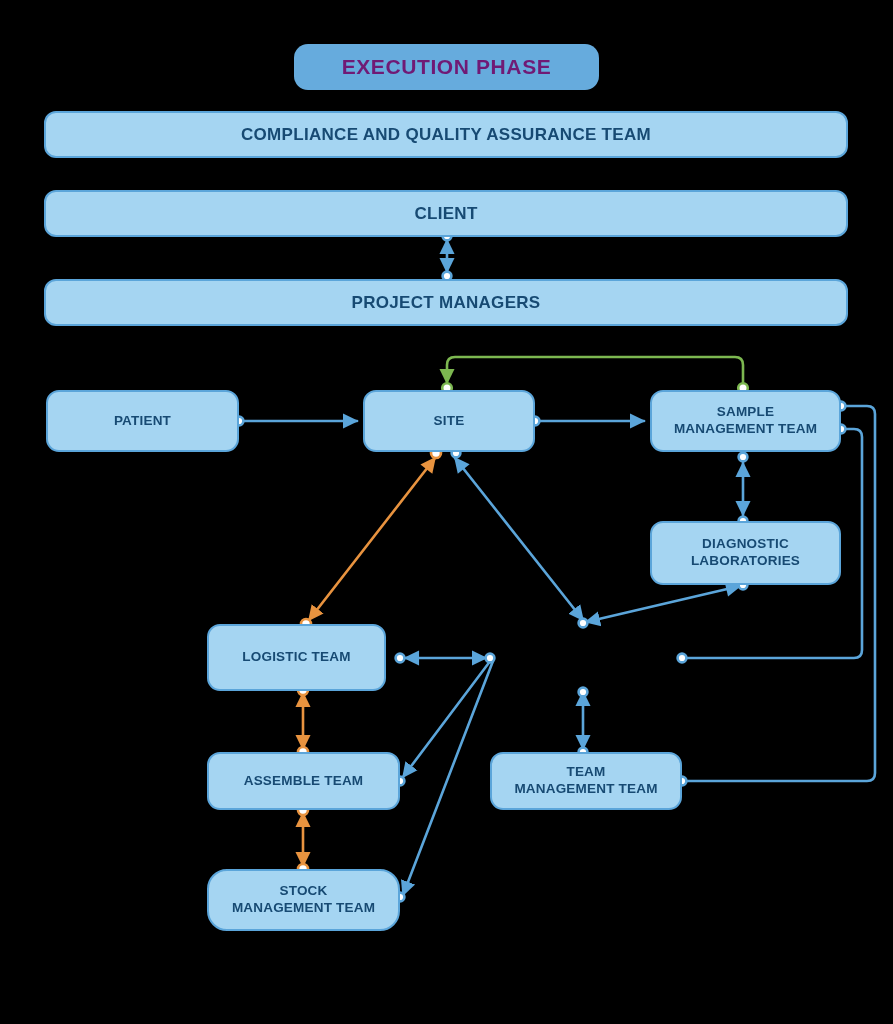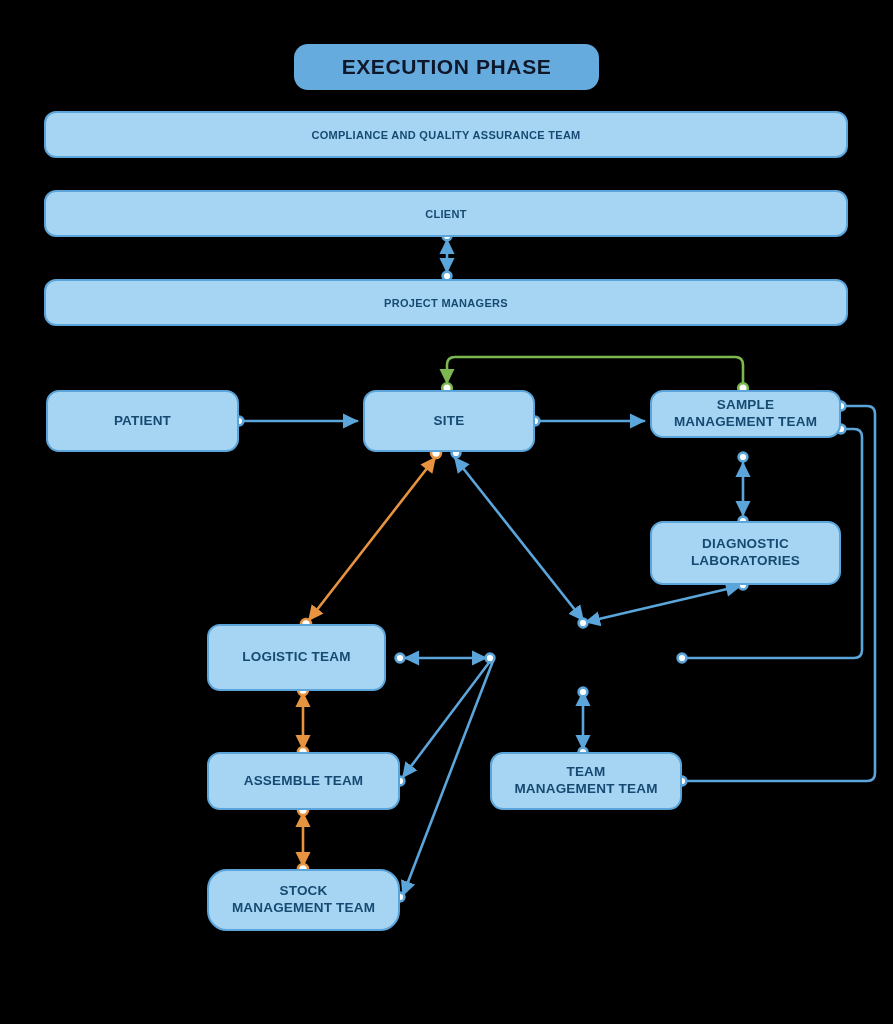--- a/index.html
+++ b/index.html
@@ -3,23 +3,23 @@
 <meta charset="utf-8">
 <style>
   html,body{margin:0;padding:0;background:#000;}
   body{width:893px;height:1024px;overflow:hidden;
        font-family:"Liberation Sans",sans-serif;}
   #stage{position:relative;width:893px;height:1024px;background:#000;}
   svg#wires{position:absolute;inset:0;width:893px;height:1024px;}
 
   .banner{position:absolute;display:flex;align-items:center;justify-content:center;
           border-radius:12px;box-sizing:border-box;}
-  .banner.title{background:#66abdd;color:#0f172a;font-weight:bold;font-size:21px;
+  .banner.title{background:#66abdd;color:#701a75;font-weight:bold;font-size:21px;
                 letter-spacing:.6px;border-radius:14px;}
-  .banner.bar{background:#a5d5f2;color:#174a73;font-weight:bold;font-size:11px;
+  .banner.bar{background:#a5d5f2;color:#174a73;font-weight:bold;font-size:17px;
               border:2px solid #5ba5da;letter-spacing:.3px;}
 
   .node{position:absolute;box-sizing:border-box;background:#a5d5f2;
         border:2px solid #5ba5da;border-radius:13px;
         display:flex;align-items:center;justify-content:center;text-align:center;
         color:#174a73;font-weight:bold;font-size:13.5px;line-height:1.25;
         letter-spacing:.2px;padding:4px 8px;}
   .node span{display:block;}
 </style>
 </head>
@@ -129,21 +129,21 @@
   </div>
 
   <div class="node" style="left:46px;top:390px;width:193px;height:62px;">
     <span>PATIENT</span>
   </div>
 
   <div class="node" style="left:363px;top:390px;width:172px;height:62px;">
     <span>SITE</span>
   </div>
 
-  <div class="node" style="left:650px;top:390px;width:191px;height:48px;">
+  <div class="node" style="left:650px;top:390px;width:191px;height:62px;">
     <div>
       <span>SAMPLE</span>
       <span>MANAGEMENT TEAM</span>
     </div>
   </div>
 
   <div class="node" style="left:650px;top:521px;width:191px;height:64px;">
     <div>
       <span>DIAGNOSTIC</span>
       <span>LABORATORIES</span>

